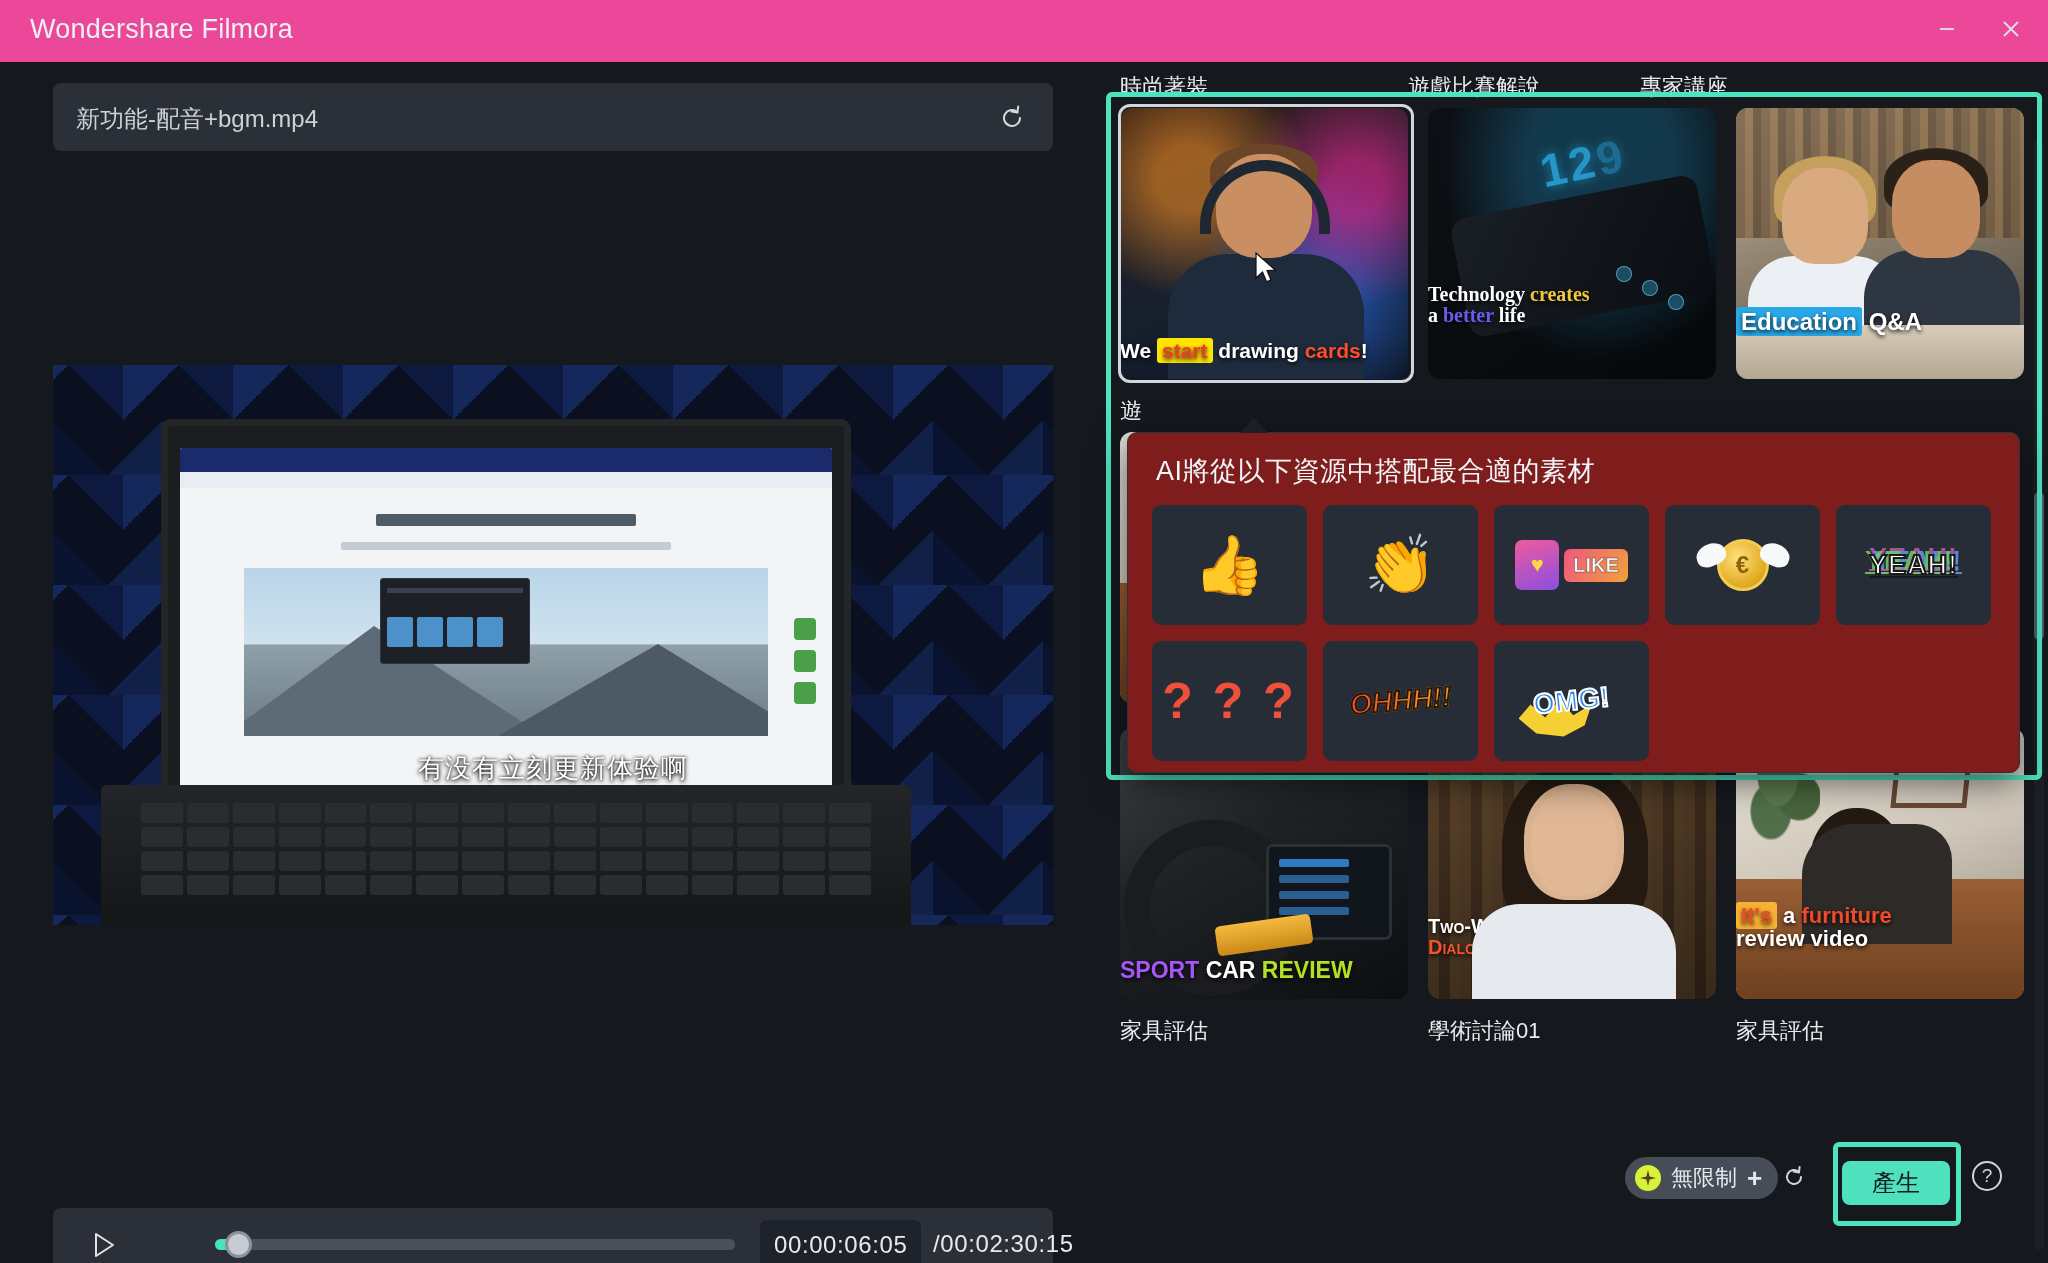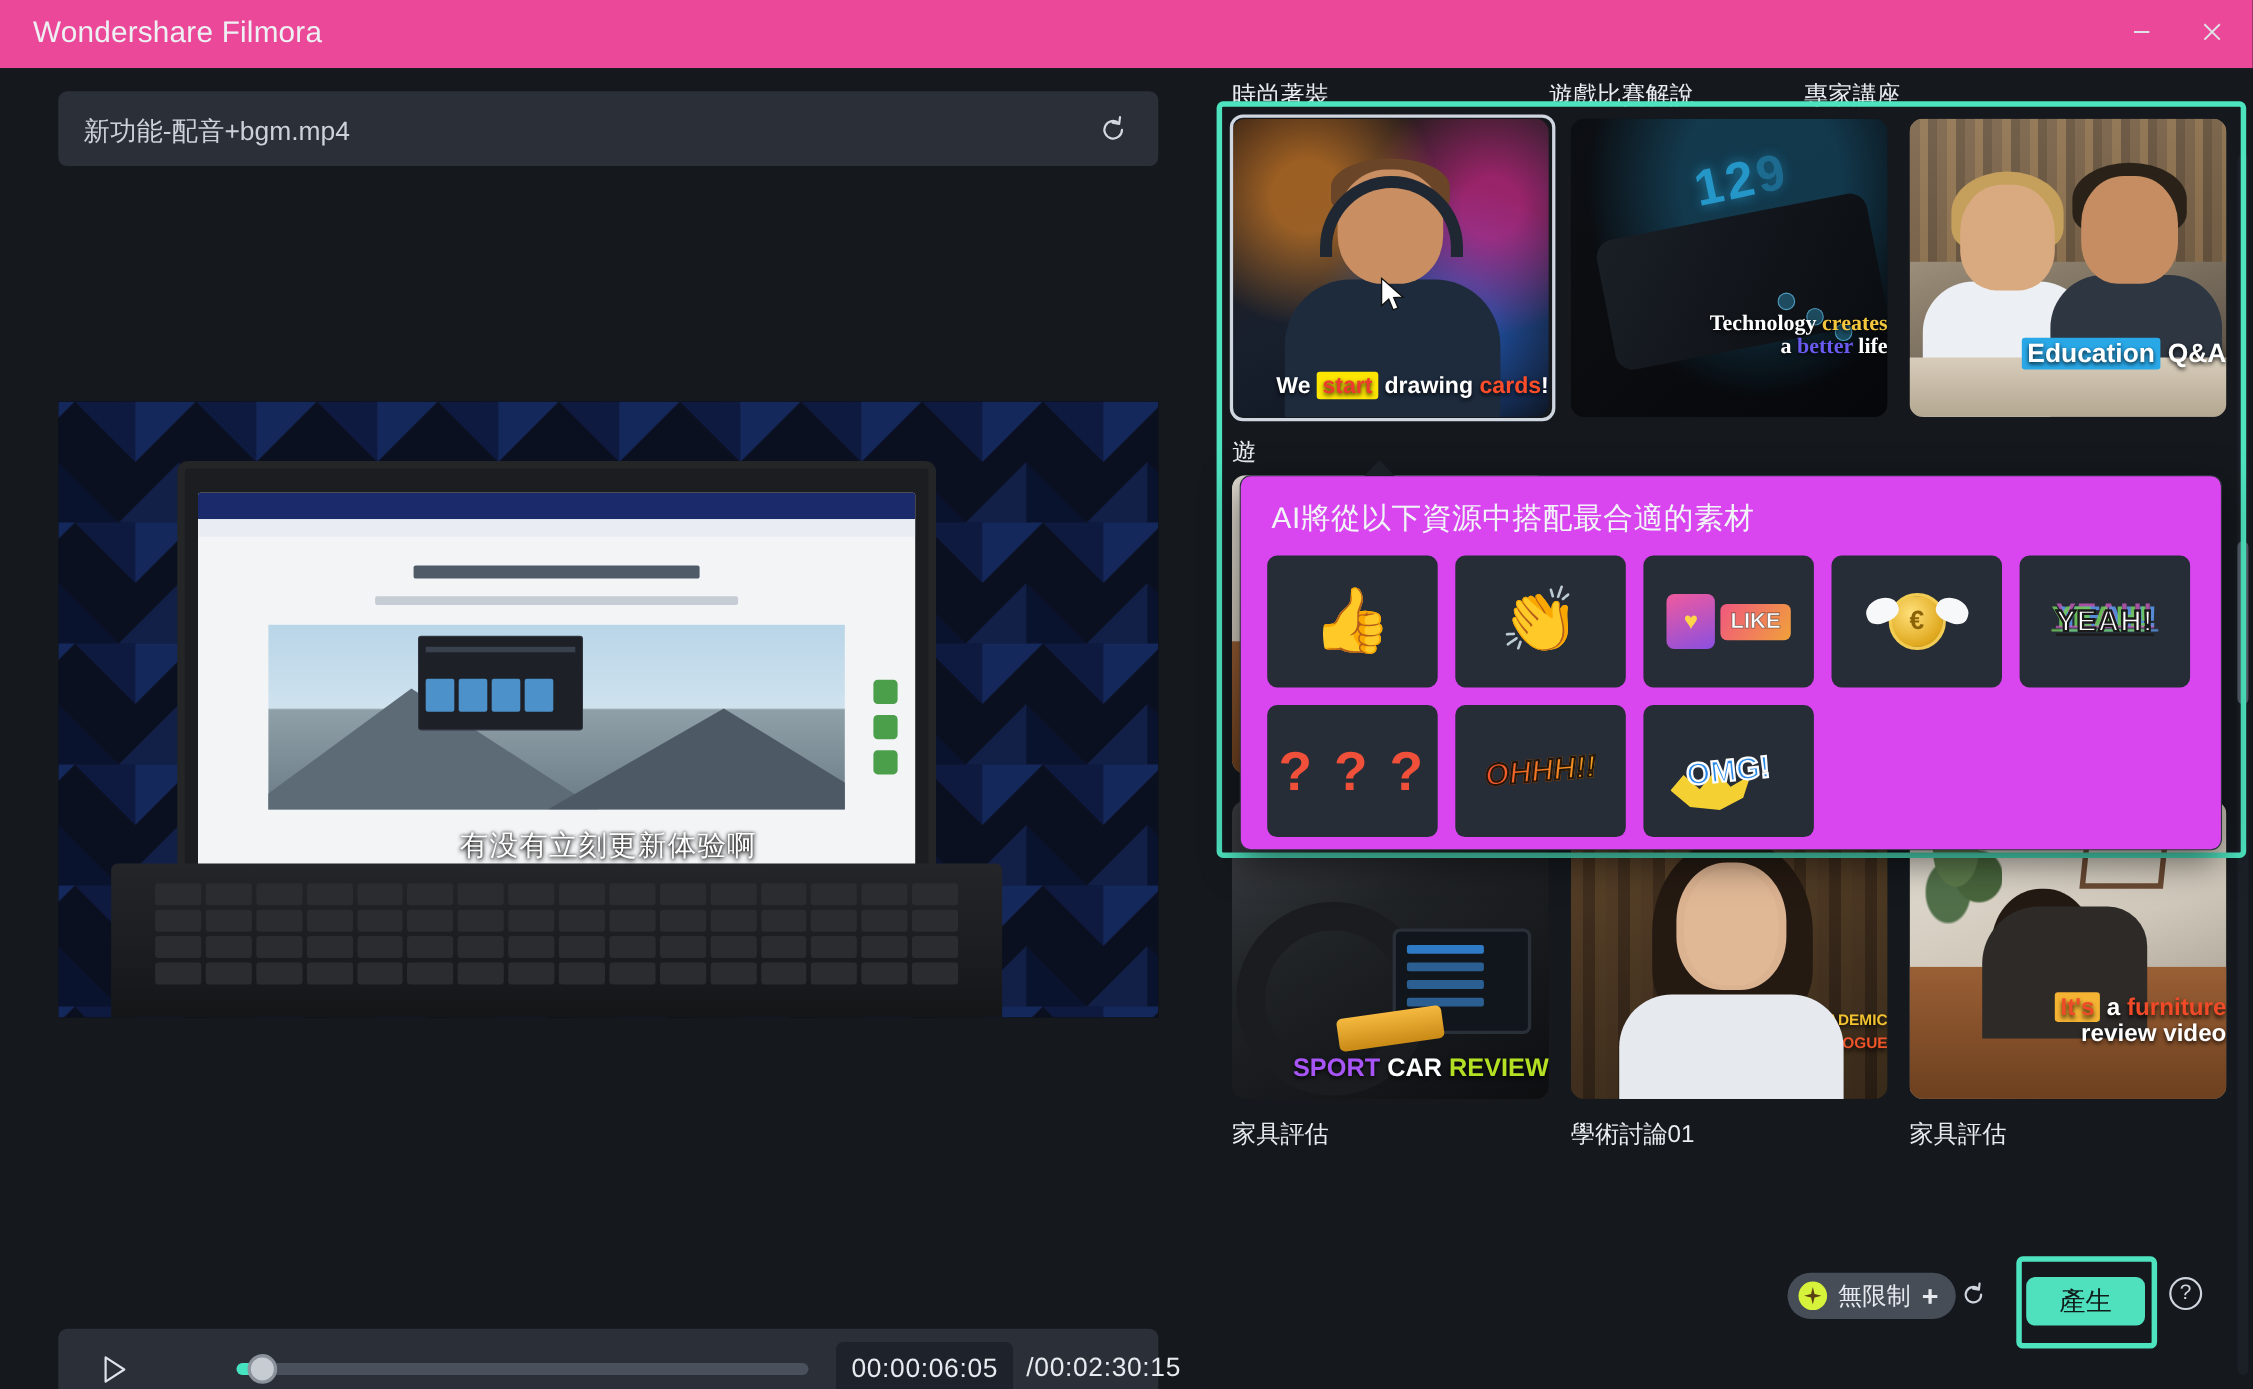--- a/index.html
+++ b/index.html
@@ -172,21 +172,21 @@
   .cat-label {
     position: absolute; font-size: 22px; color: #e9ecf0; white-space: nowrap;
   }
   .thumb {
     position: absolute; width: 288px; height: 271px;
     border-radius: 12px; overflow: hidden; background: #12161b; cursor: pointer;
   }
   .thumb .photo { position: absolute; inset: 0; }
   .thumb .cap {
     position: absolute; left: 0; right: 0; bottom: 16px;
-    text-align: right; line-height: 1.08;
+    text-align: left; line-height: 1.08;
     font-family: "Liberation Sans", sans-serif; font-weight: 700;
   }
 
   
   .ph-gamer {
     background:
       radial-gradient(circle at 24% 26%, rgba(255,150,40,.55) 0 11%, transparent 40%),
       radial-gradient(circle at 82% 30%, rgba(255,40,160,.55) 0 9%, transparent 38%),
       radial-gradient(circle at 70% 68%, rgba(40,120,255,.5) 0 14%, transparent 46%),
       linear-gradient(160deg, #2a1a14 0%, #18202e 55%, #0d1420 100%);
@@ -347,21 +347,21 @@
   .teal-region {
     position: absolute; border: 5px solid #4de3bf; border-radius: 6px;
     pointer-events: none;
   }
 
   .cursor-arrow { position: absolute; width: 26px; height: 34px; pointer-events: none; }
 
   
   .popup {
     position: absolute; left: 1127px; top: 432px; width: 893px; height: 341px;
-    background: #d946ef; border: 1px solid #2d333c; border-radius: 10px;
+    background: #7f1d1d; border: 1px solid #2d333c; border-radius: 10px;
     box-shadow: 0 10px 34px rgba(0,0,0,.55);
     z-index: 40;
   }
   .popup .beak {
     position: absolute; left: 112px; top: -15px; width: 28px; height: 15px;
     background: #1b1f26; border-left: 1px solid #2d333c; border-right: 1px solid #2d333c;
     clip-path: polygon(50% 0, 100% 100%, 0 100%);
   }
   .popup-title {
     position: absolute; left: 28px; top: 20px;

